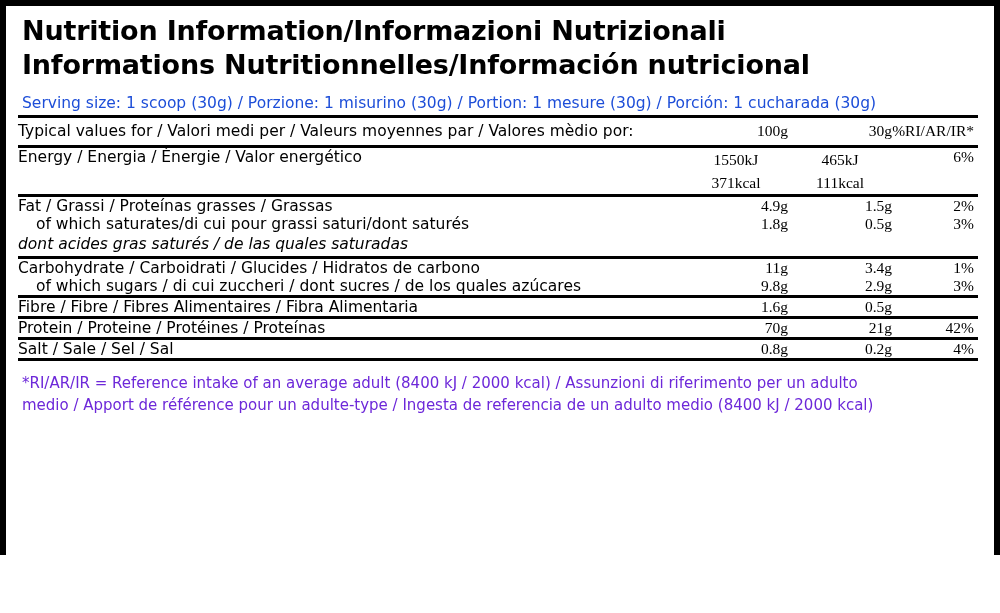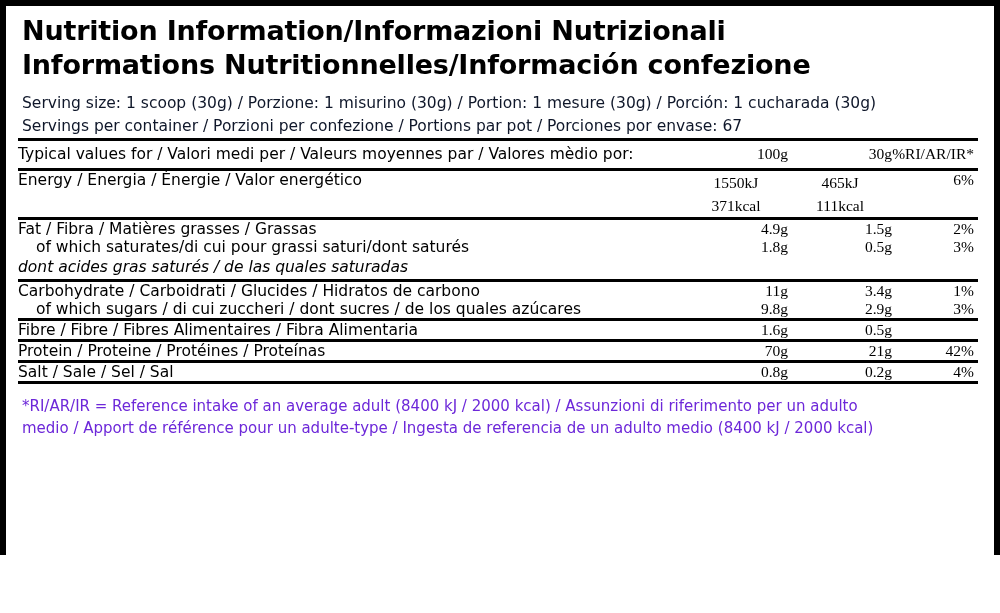--- a/index.html
+++ b/index.html
@@ -44,21 +44,21 @@
     margin: 0;
     padding: 0 0 0 4px;
   }
   .serving-lines {
     margin-top: 10px;
     padding-left: 4px;
   }
   .serving-line {
     font-size: 15.5px;
     line-height: 23px;
-    color: #0f172a;
+    color: #1d4ed8;
     white-space: nowrap;
   }
   table.nutri {
     width: 960px;
     border-collapse: collapse;
     table-layout: fixed;
   }
   table.nutri td {
     padding: 0;
     vertical-align: top;
@@ -125,26 +125,25 @@
 </style>
 </head>
 <body>
 
 <div id="panel">
   <div class="outer-border"></div>
   <div class="inner-area">
 
     <div class="title">
       <div>Nutrition Information/Informazioni Nutrizionali</div>
-      <div>Informations Nutritionnelles/Información confezione</div>
+      <div>Informations Nutritionnelles/Información nutricional</div>
     </div>
 
     <div class="serving-lines">
       <div class="serving-line">Serving size: 1 scoop (30g) / Porzione: 1 misurino (30g) / Portion: 1 mesure (30g) / Porción: 1 cucharada (30g)</div>
-      <div class="serving-line">Servings per container / Porzioni per confezione / Portions par pot / Porciones por envase: 67</div>
     </div>
 
     <table class="nutri">
       <colgroup>
         <col class="col-label">
         <col class="col-100">
         <col class="col-30">
         <col class="col-ri">
       </colgroup>
       <tbody>
@@ -162,21 +161,21 @@
             <div>371kcal</div>
           </td>
           <td class="num cell-pad cell-pad-last two-line-num">
             <div>465kJ</div>
             <div>111kcal</div>
           </td>
           <td class="num ri vmid">6%</td>
         </tr>
 
         <tr class="rule-top">
-          <td class="lbl cell-pad">Fat / Fibra / Matières grasses / Grassas</td>
+          <td class="lbl cell-pad">Fat / Grassi / Proteínas grasses / Grassas</td>
           <td class="num cell-pad">4.9g</td>
           <td class="num cell-pad">1.5g</td>
           <td class="num ri cell-pad">2%</td>
         </tr>
 
         <tr>
           <td class="lbl indent">
             <div>of which saturates/di cui pour grassi saturi/dont saturés</div>
           </td>
           <td class="num">1.8g</td>

